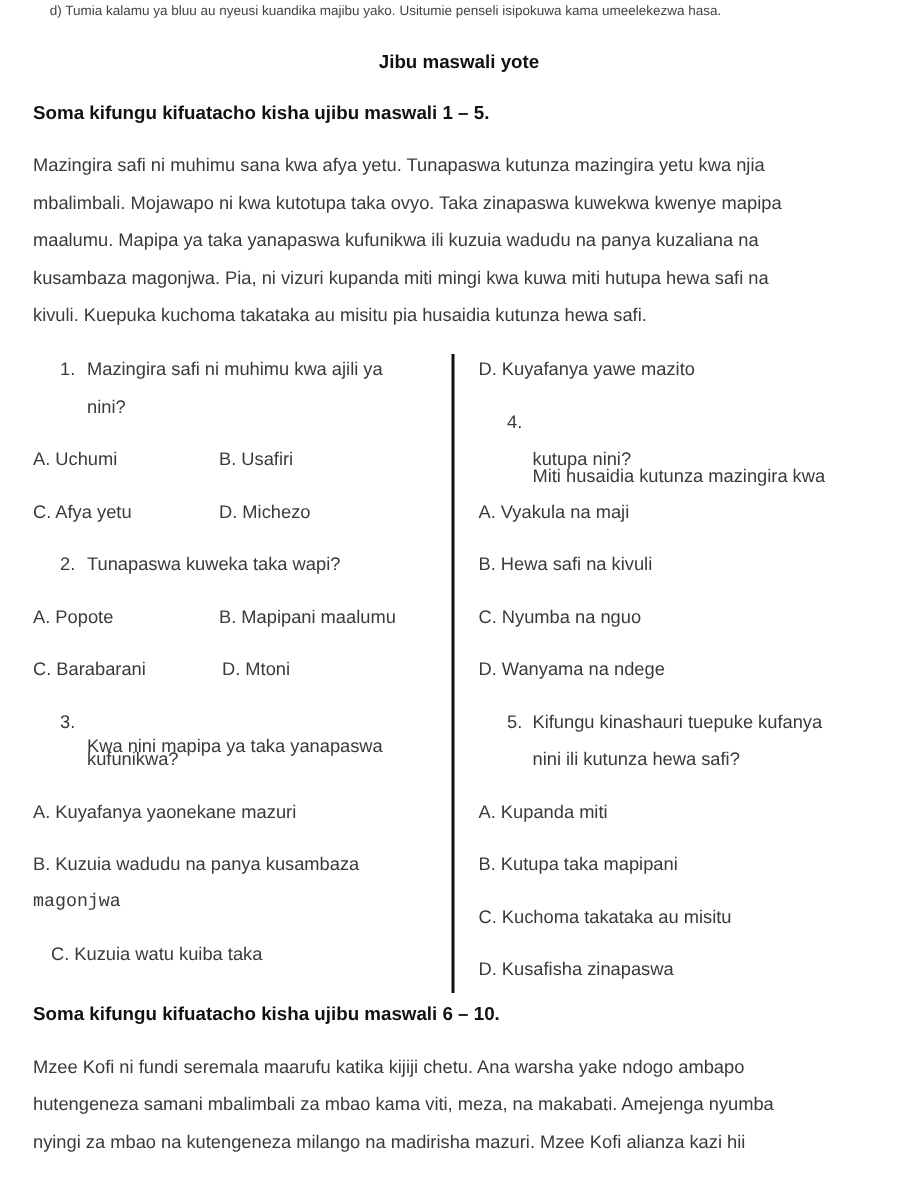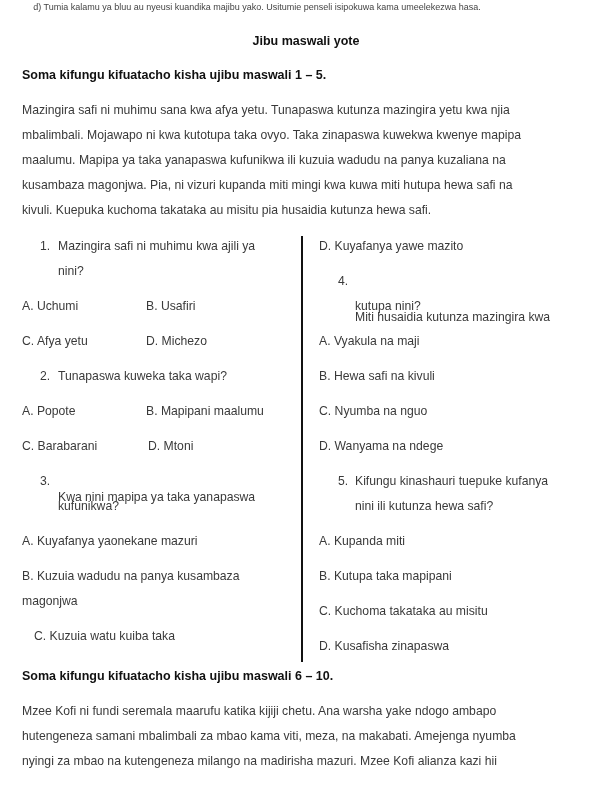--- a/index.html
+++ b/index.html
@@ -100,21 +100,21 @@
   <div class="abs opt" style="left:22px; top:439px;">C. Barabarani</div>
   <div class="abs opt" style="left:148px; top:439px;">D. Mtoni</div>
 </div>
 
 <div>
   <div class="abs q" style="left:40px; top:474px;">3.</div>
   <div class="abs q" style="left:58px; top:474px;margin-top:16px;">Kwa nini mapipa ya taka yanapaswa</div>
   <div class="abs q" style="left:58px; top:499px;">kufunikwa?</div>
   <div class="abs opt" style="left:22px; top:534px;">A. Kuyafanya yaonekane mazuri</div>
   <div class="abs opt" style="left:22px; top:569px;">B. Kuzuia wadudu na panya kusambaza</div>
-  <div class="abs opt" style="left:22px; top:594px;">magonjwa</div>
+  <div class="abs opt" style="left:22px; top:594px;font-family:Liberation Mono, monospace;">magonjwa</div>
   <div class="abs opt" style="left:10px; top:629px;margin-left:24px;">C. Kuzuia watu kuiba taka</div>
 
   <div class="abs opt" style="left:319px; top:239px;">D. Kuyafanya yawe mazito</div>
 </div>
 
 <div>
   <div class="abs q" style="left:338px; top:274px;">4.</div>
   <div class="abs q" style="left:355px; top:274px;margin-top:36px;">Miti husaidia kutunza mazingira kwa</div>
   <div class="abs q" style="left:355px; top:299px;">kutupa nini?</div>
   <div class="abs opt" style="left:319px; top:334px;text-align:right;">A. Vyakula na maji</div>

